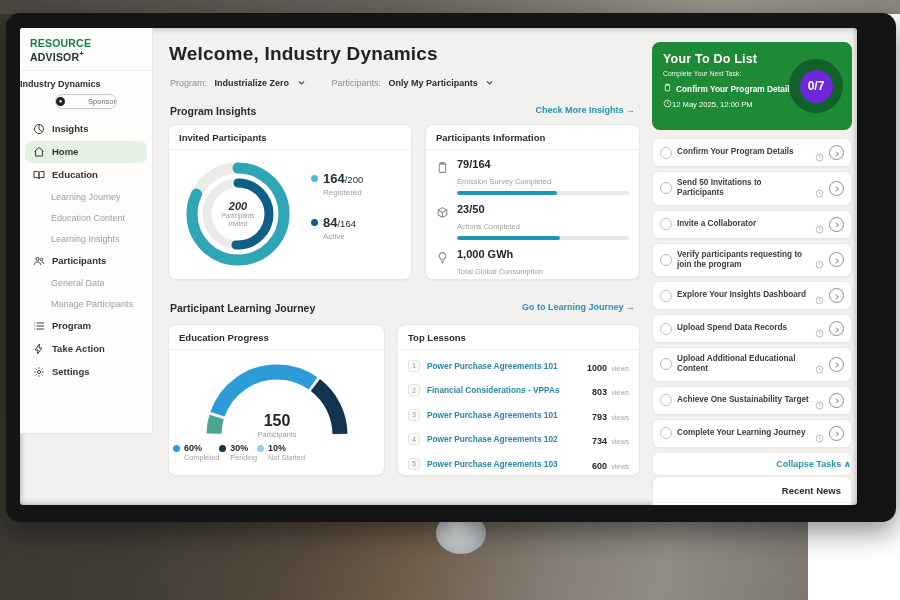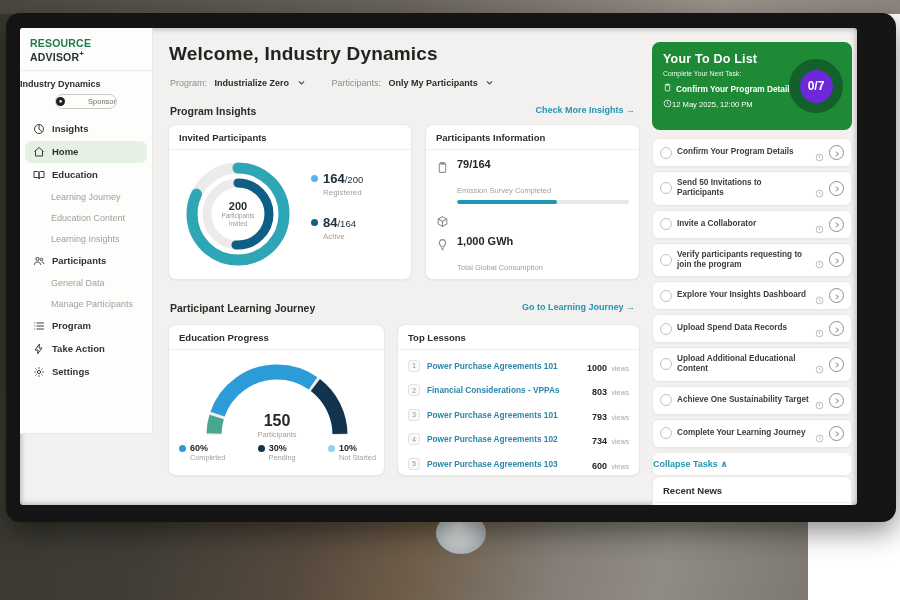--- a/index.html
+++ b/index.html
@@ -43,48 +43,48 @@
   .filters .val { color:#2c2c2a; font-weight:bold; margin-left:5px; }
   .chev { display:inline-block; margin-left:5px; color:#4b4b49; }
   .chev svg { width:9px; height:9px; vertical-align:-1px; }
   .sec-head { position:absolute; font-size:10.5px; font-weight:bold; color:#2c2c2a; }
   .sec-link { position:absolute; font-size:9px; font-weight:bold; color:#2394b2; cursor:pointer; }
   .card { position:absolute; background:#fff; border:1px solid #e8e7e5; border-radius:8px;
         box-shadow:0 1px 2px rgba(0,0,0,.04); overflow:hidden; }
   .card-title { padding:7px 10px 6px 10px; font-size:9.5px; font-weight:bold; color:#2c2c2a; border-bottom:1px solid #efeeec; }
 
   
-  .donut-wrap { position:absolute; left:10px; top:30px; width:118px; height:118px; }
+  .donut-wrap { position:absolute; left:10px; top:30px; width:118px; height:118px;font-style:italic; }
   .donut-center { position:absolute; inset:0; display:flex; flex-direction:column; align-items:center; justify-content:center; text-align:center; }
   .donut-center .v { font-size:11px; font-weight:bold; color:#2c2c2a; }
   .donut-center .l { font-size:6.3px; color:#9a9997; width:52px; line-height:1.3; }
   .dlegend { position:absolute; left:142px; top:44px; }
   .dlegend .entry { margin-bottom:16px; }
   .dlegend .row1 { display:flex; align-items:center; gap:5px; }
   .dlegend .dot { width:7px; height:7px; border-radius:50%; }
   .dlegend .big { font-size:13px; font-weight:bold; color:#21303a; }
   .dlegend .small { font-size:9.5px; font-weight:normal; color:#21303a; }
   .dlegend .lab { font-size:8px; color:#a09f9c; margin-left:12px; margin-top:1px; }
 
   
   .stat-row { display:flex; gap:8px; padding:8px 10px 0 10px; }
   .stat-ic { width:13px; height:13px; color:#8f8e8b; flex:none; margin-top:2px; }
   .stat-ic svg { width:13px; height:13px; }
   .stat-body { flex:1; }
   .stat-v { font-size:11px; font-weight:bold; color:#26262a; }
-  .stat-l { font-size:7.5px; color:#a09f9c; margin-top:16px; }
+  .stat-l { font-size:7.5px; color:#a09f9c; margin-top:7px; }
   .bar { margin-top:5px; height:4px; background:#e9e8e6; border-radius:2px; overflow:hidden; }
   .bar i { display:block; height:4px; background:#1d97b3; border-radius:2px; }
 
   
   .gauge-wrap { position:absolute; left:28px; top:26px; width:160px; height:88px; }
   .gauge-center { position:absolute; left:0; right:0; bottom:0; text-align:center; }
   .gauge-center .v { font-size:16px; font-weight:bold; color:#26262a; }
   .gauge-center .l { font-size:7.5px; color:#a09f9c; }
-  .glegend { position:absolute; left:10px; right:8px; top:118px; display:flex; justify-content:space-between; }
+  .glegend { position:absolute; left:4px; right:8px; top:118px; display:flex; }
   .glegend .col .r1 { display:flex; align-items:center; gap:4px; font-size:9px; font-weight:bold; color:#26262a; }
   .glegend .dot { width:7px; height:7px; border-radius:50%; }
   .glegend .lab { font-size:7.3px; color:#a09f9c; margin-left:11px; }
 
   
   .lesson { display:flex; align-items:center; gap:7px; padding:6.5px 10px 0 10px; }
   .rank { width:12px; height:12px; border:1px solid #e3e2e0; background:#fafaf8; border-radius:3px; flex:none;
         font-size:6.5px; color:#8f8e8b; display:flex; align-items:center; justify-content:center; }
   .ltitle { flex:1; font-size:8.3px; font-weight:bold; color:#2a86ad; cursor:pointer; }
   .views b { font-size:9px; color:#26262a; } .views span { font-size:7px; color:#a8a7a4; }
@@ -103,25 +103,25 @@
   .tbadge .inner { width:33px; height:33px; border-radius:50%; background:#6d28d9; display:flex; align-items:center;
         justify-content:center; font-size:12px; font-weight:bold; color:#fff; }
   .tasks { position:absolute; left:0; top:110px; width:200px; }
   .task-card { background:#fff; border:1px solid #e9e8e6; border-radius:7px; box-shadow:0 1px 1px rgba(0,0,0,.03);
         display:flex; align-items:center; gap:5px; padding:6px 7px; margin-bottom:4px; cursor:pointer; }
   .cb { width:12px; height:12px; border:1px solid #c2c1be; border-radius:50%; flex:none; }
   .task-lab { flex:1; font-size:8.2px; font-weight:bold; color:#3b3b39; line-height:1.25; }
   .mini-ic { width:9px; height:9px; color:#a8a7a4; flex:none; } .mini-ic svg { width:9px; height:9px; }
   .go { width:15px; height:15px; border:1px solid #8f8e8b; border-radius:50%; flex:none; color:#6f6e6c;
         display:flex; align-items:center; justify-content:center; } .go svg { width:8px; height:8px; }
-  .collapse { background:#fff; border:1px solid #eeedeb; border-radius:7px; text-align:left; padding:6px 0;
+  .collapse { background:#fff; border:1px solid #eeedeb; border-radius:7px; text-align:right; padding:6px 0;
         font-size:9px; font-weight:bold; color:#2394b2; cursor:pointer; }
   .news { position:absolute; left:499px; top:448px; width:200px; height:40px; background:#fff;
         border:1px solid #e8e7e5; border-radius:8px 8px 0 0; }
-  .news .nt { padding:8px 10px 6px 10px; font-size:9.5px; font-weight:bold; color:#2c2c2a; border-bottom:1px solid #efeeec; }
+  .news .nt { padding:8px 10px 6px 10px; font-size:9.5px; font-weight:bold; color:#2c2c2a; border-bottom:1px solid #efeeec;text-align:right; }
 </style>
 </head>
 <body>
 
 <div class="stage">
   <div class="bg"></div>
   <div class="bg-top"></div>
   <div class="stand"></div>
   <div class="monitor">
     <div class="screen">
@@ -289,20 +289,27 @@
        <div class="bar">
                     <i style="width:58%"></i>
                   </div>
      </div>
               </div>
               <div class="stat-row">
      <span class="stat-ic"><svg viewBox="0 0 24 24" fill="none" stroke="currentColor" stroke-width="2">
                     <path d="M12 3l8 4.5v9L12 21l-8-4.5v-9z"></path>
                     <path d="M12 12l8-4.5M12 12L4 7.5M12 12v9"></path>
                   </svg></span>
+     <div class="stat-body">
+       <div class="stat-v">23/50</div>
+       <div class="stat-l">Actions Completed</div>
+       <div class="bar">
+                    <i style="width:60%"></i>
+                  </div>
+     </div>
               </div>
               <div class="stat-row">
      <span class="stat-ic"><svg viewBox="0 0 24 24" fill="none" stroke="currentColor" stroke-width="2">
                     <path d="M12 3a6 6 0 00-4 10.4c.8.8 1.2 1.6 1.2 2.6h5.6c0-1 .4-1.8 1.2-2.6A6 6 0 0012 3z"></path>
                     <path d="M9.5 19h5M10.5 21.5h3"></path>
                   </svg></span>
      <div class="stat-body">
        <div class="stat-v">1,000 GWh</div>
        <div class="stat-l">Total Global Consumption</div>
 

